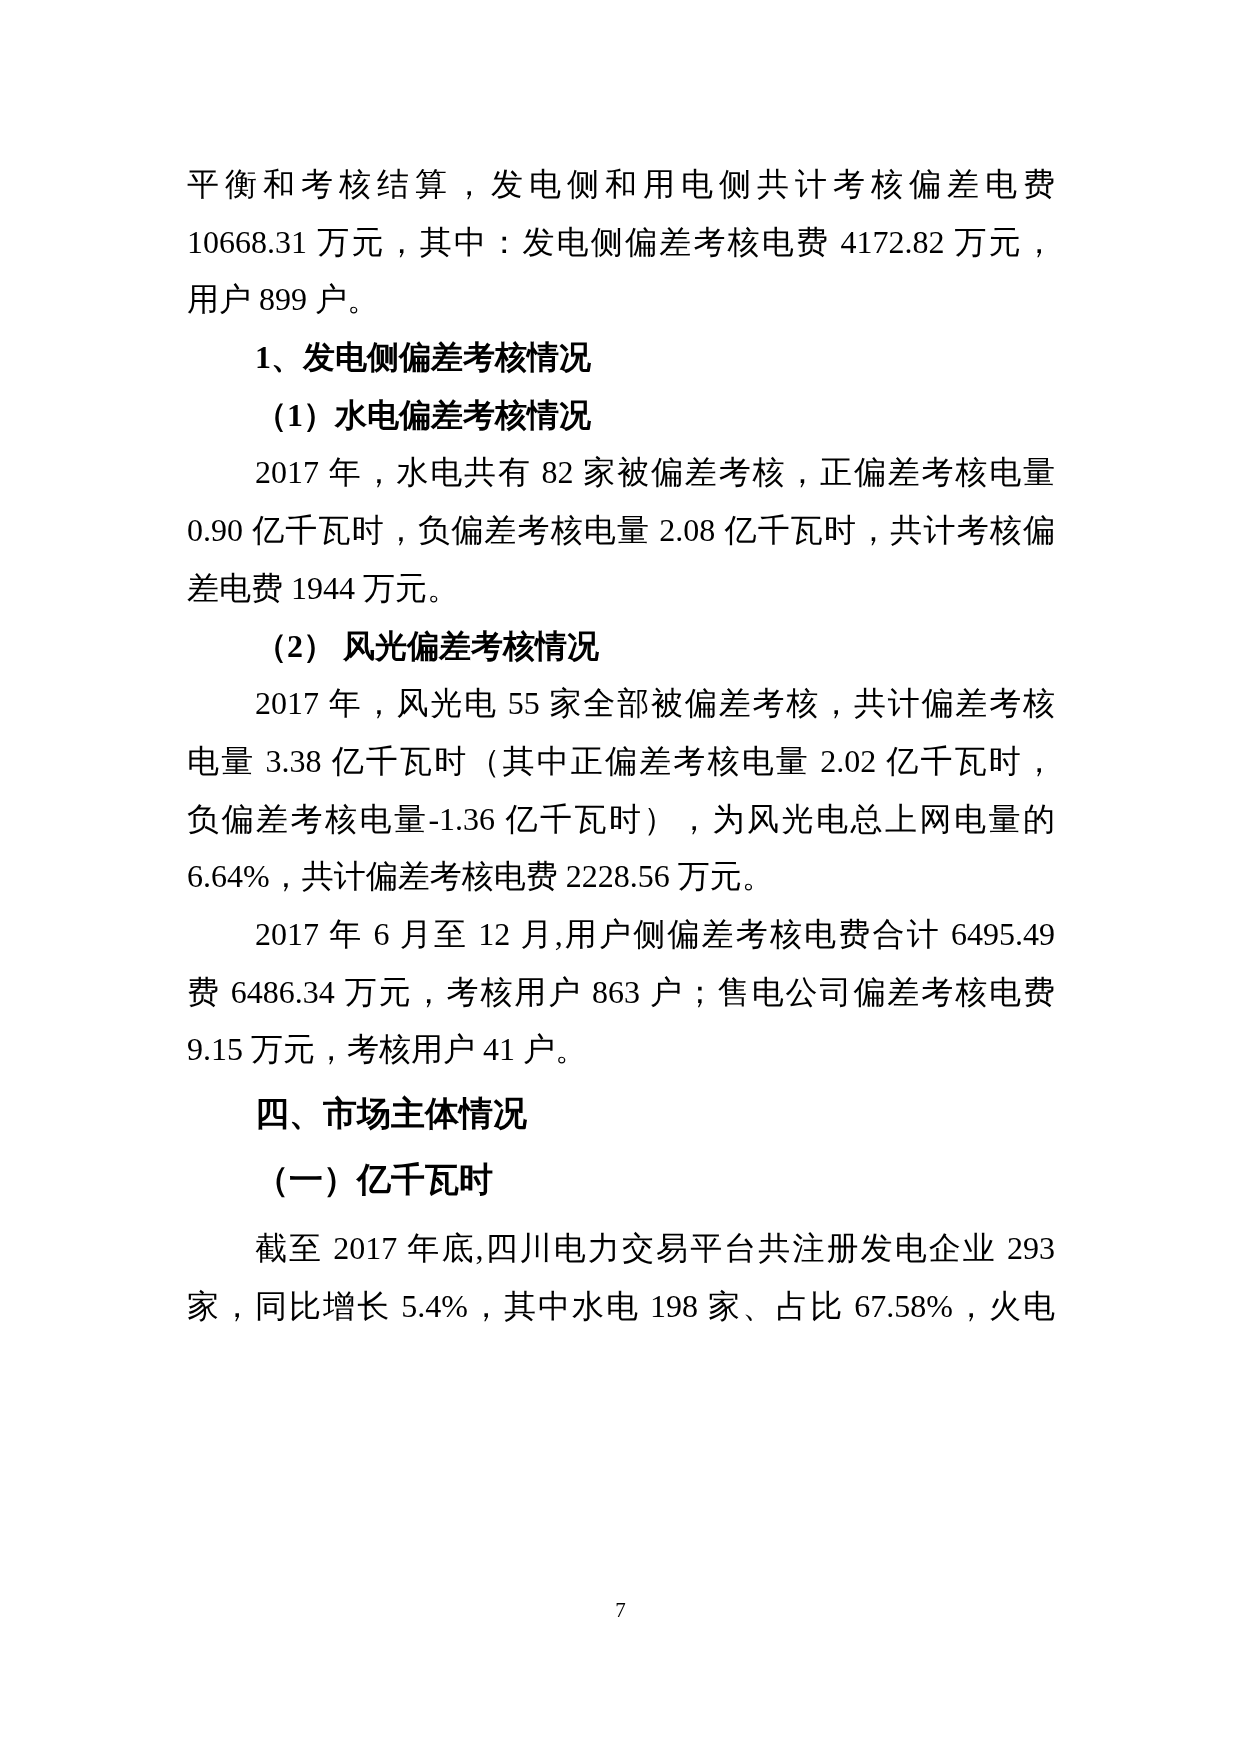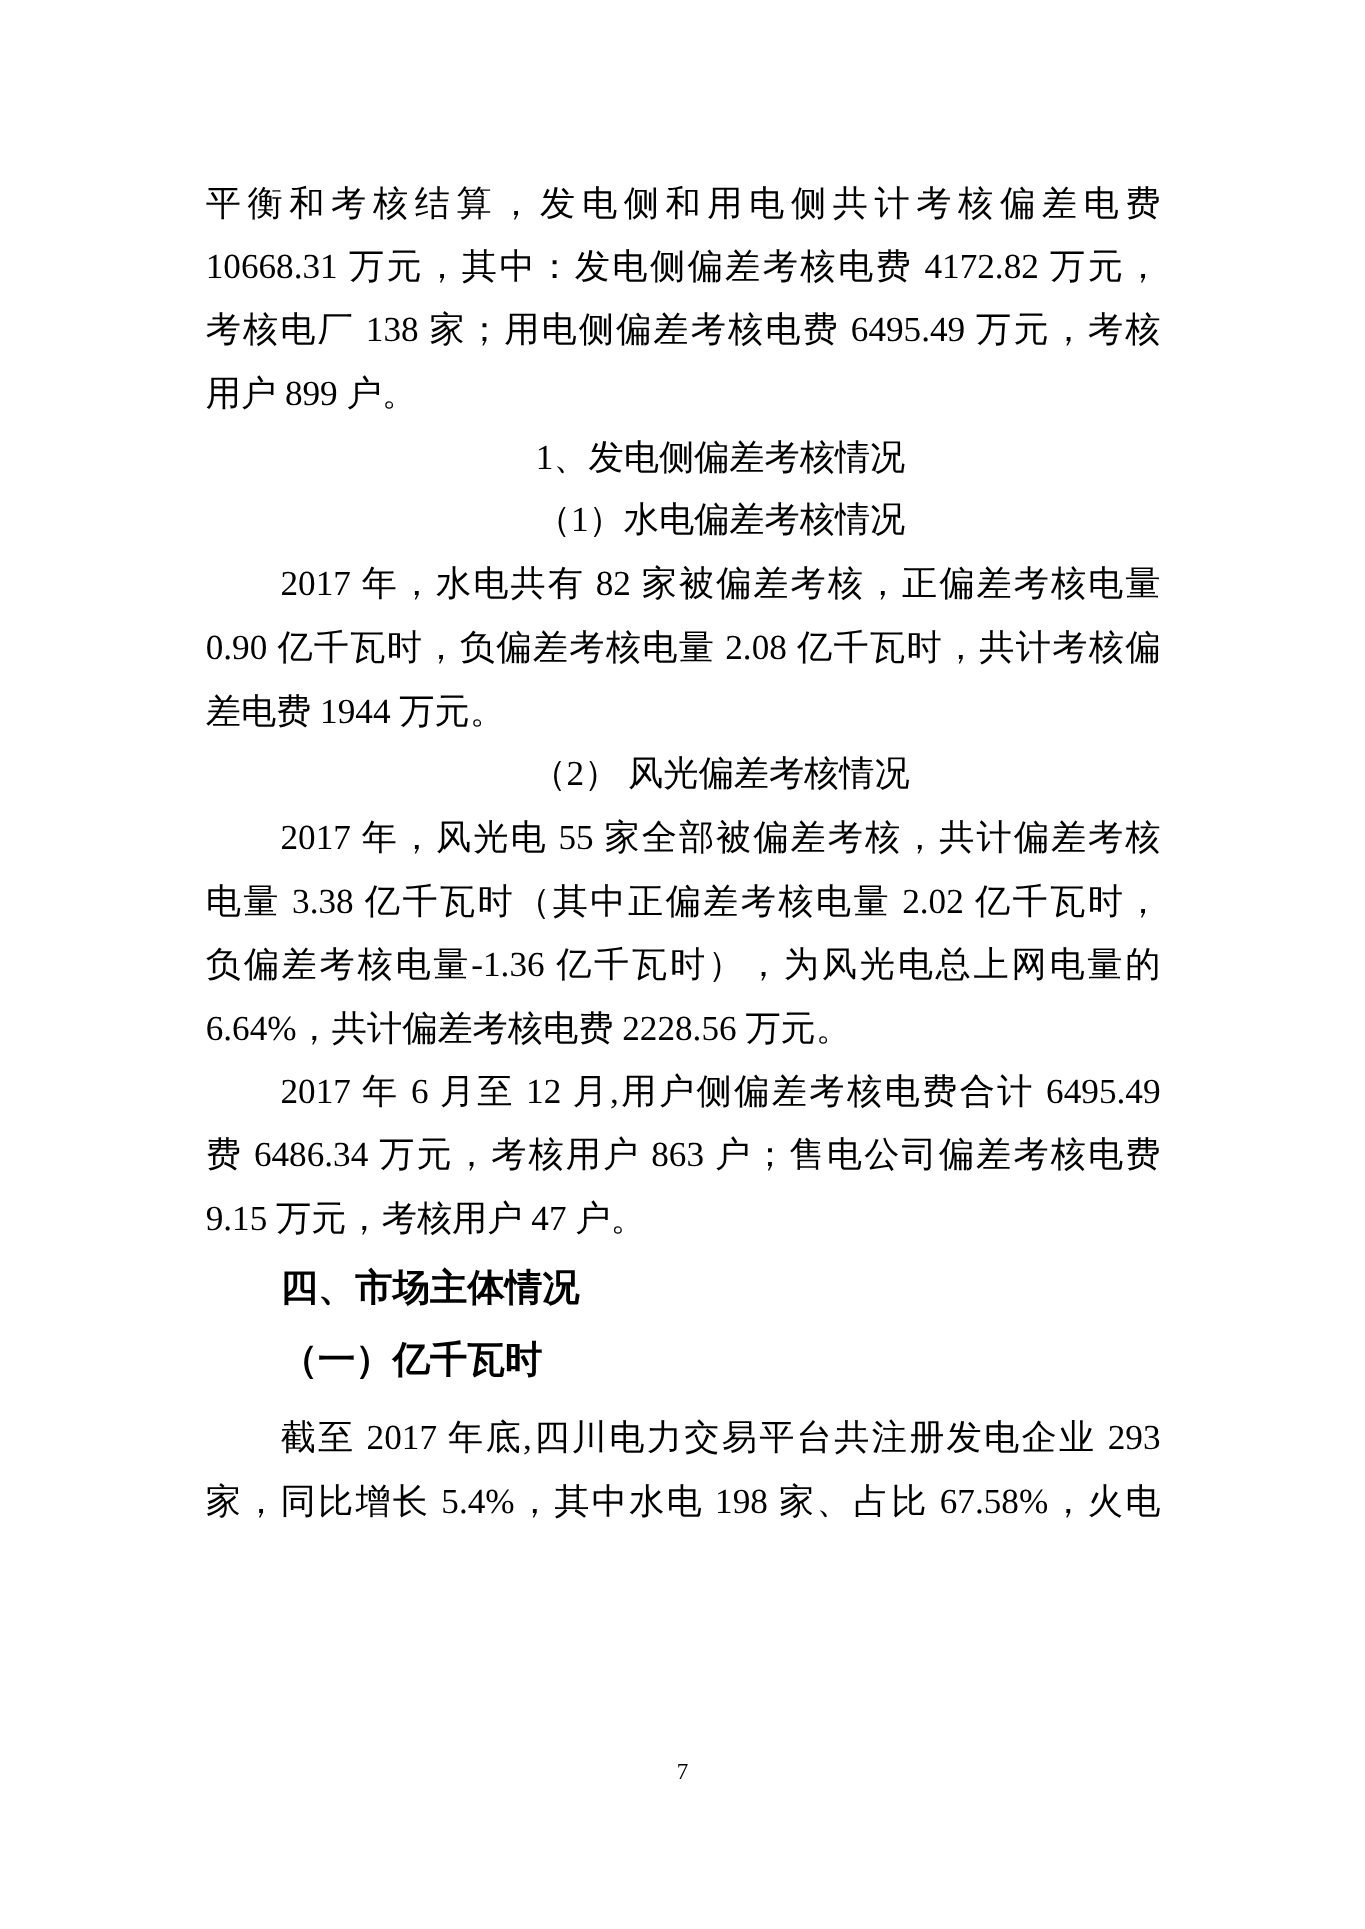--- a/index.html
+++ b/index.html
@@ -22,21 +22,21 @@
     font-size: 32px;
     line-height: 57.7px;
     height: 57.7px;
     white-space: normal;
   }
   .j {
     text-align: justify;
     text-align-last: justify;
   }
   .indent { padding-left: 68px; }
-  .bold { font-weight: normal; text-align: center; }
+  .bold { font-weight: bold; }
   .black {
     font-family: "Liberation Sans", sans-serif;
     font-weight: bold;
     font-size: 34px;
   }
   .mt6  { margin-top: 6px; }
   .mt8  { margin-top: 8px; }
   .mt12 { margin-top: 12px; }
   .footer {
     position: absolute;
@@ -49,41 +49,40 @@
   }
 </style>
 </head>
 <body>
 
 <div class="page">
   <div class="content">
 
     <div class="line j">平衡和考核结算，发电侧和用电侧共计考核偏差电费</div>
     <div class="line j">10668.31 万元，其中：发电侧偏差考核电费 4172.82 万元，</div>
-    <div class="line j">考核电厂 138 家；用电侧偏差考核电费 6495.49 万元，考核</div>
     <div class="line">用户 899 户。</div>
 
     <div class="line bold indent">1、发电侧偏差考核情况</div>
     <div class="line bold indent">（1）水电偏差考核情况</div>
 
     <div class="line indent j">2017 年，水电共有 82 家被偏差考核，正偏差考核电量</div>
     <div class="line j">0.90 亿千瓦时，负偏差考核电量 2.08 亿千瓦时，共计考核偏</div>
     <div class="line">差电费 1944 万元。</div>
 
     <div class="line bold indent">（2） 风光偏差考核情况</div>
 
     <div class="line indent j">2017 年，风光电 55 家全部被偏差考核，共计偏差考核</div>
     <div class="line j">电量 3.38 亿千瓦时（其中正偏差考核电量 2.02 亿千瓦时，</div>
     <div class="line j">负偏差考核电量-1.36 亿千瓦时），为风光电总上网电量的</div>
     <div class="line">6.64%，共计偏差考核电费 2228.56 万元。</div>
 
 
     <div class="line indent j">2017 年 6 月至 12 月,用户侧偏差考核电费合计 6495.49</div>
     <div class="line j">费 6486.34 万元，考核用户 863 户；售电公司偏差考核电费</div>
-    <div class="line">9.15 万元，考核用户 47 户。</div>
+    <div class="line">9.15 万元，考核用户 41 户。</div>
 
     <div class="line black indent mt6">四、市场主体情况</div>
     <div class="line black indent mt8">（一）亿千瓦时</div>
 
     <div class="line indent j mt12">截至 2017 年底,四川电力交易平台共注册发电企业 293</div>
     <div class="line j">家，同比增长 5.4%，其中水电 198 家、占比 67.58%，火电</div>
 
   </div>
 
   <div class="footer">7</div>

